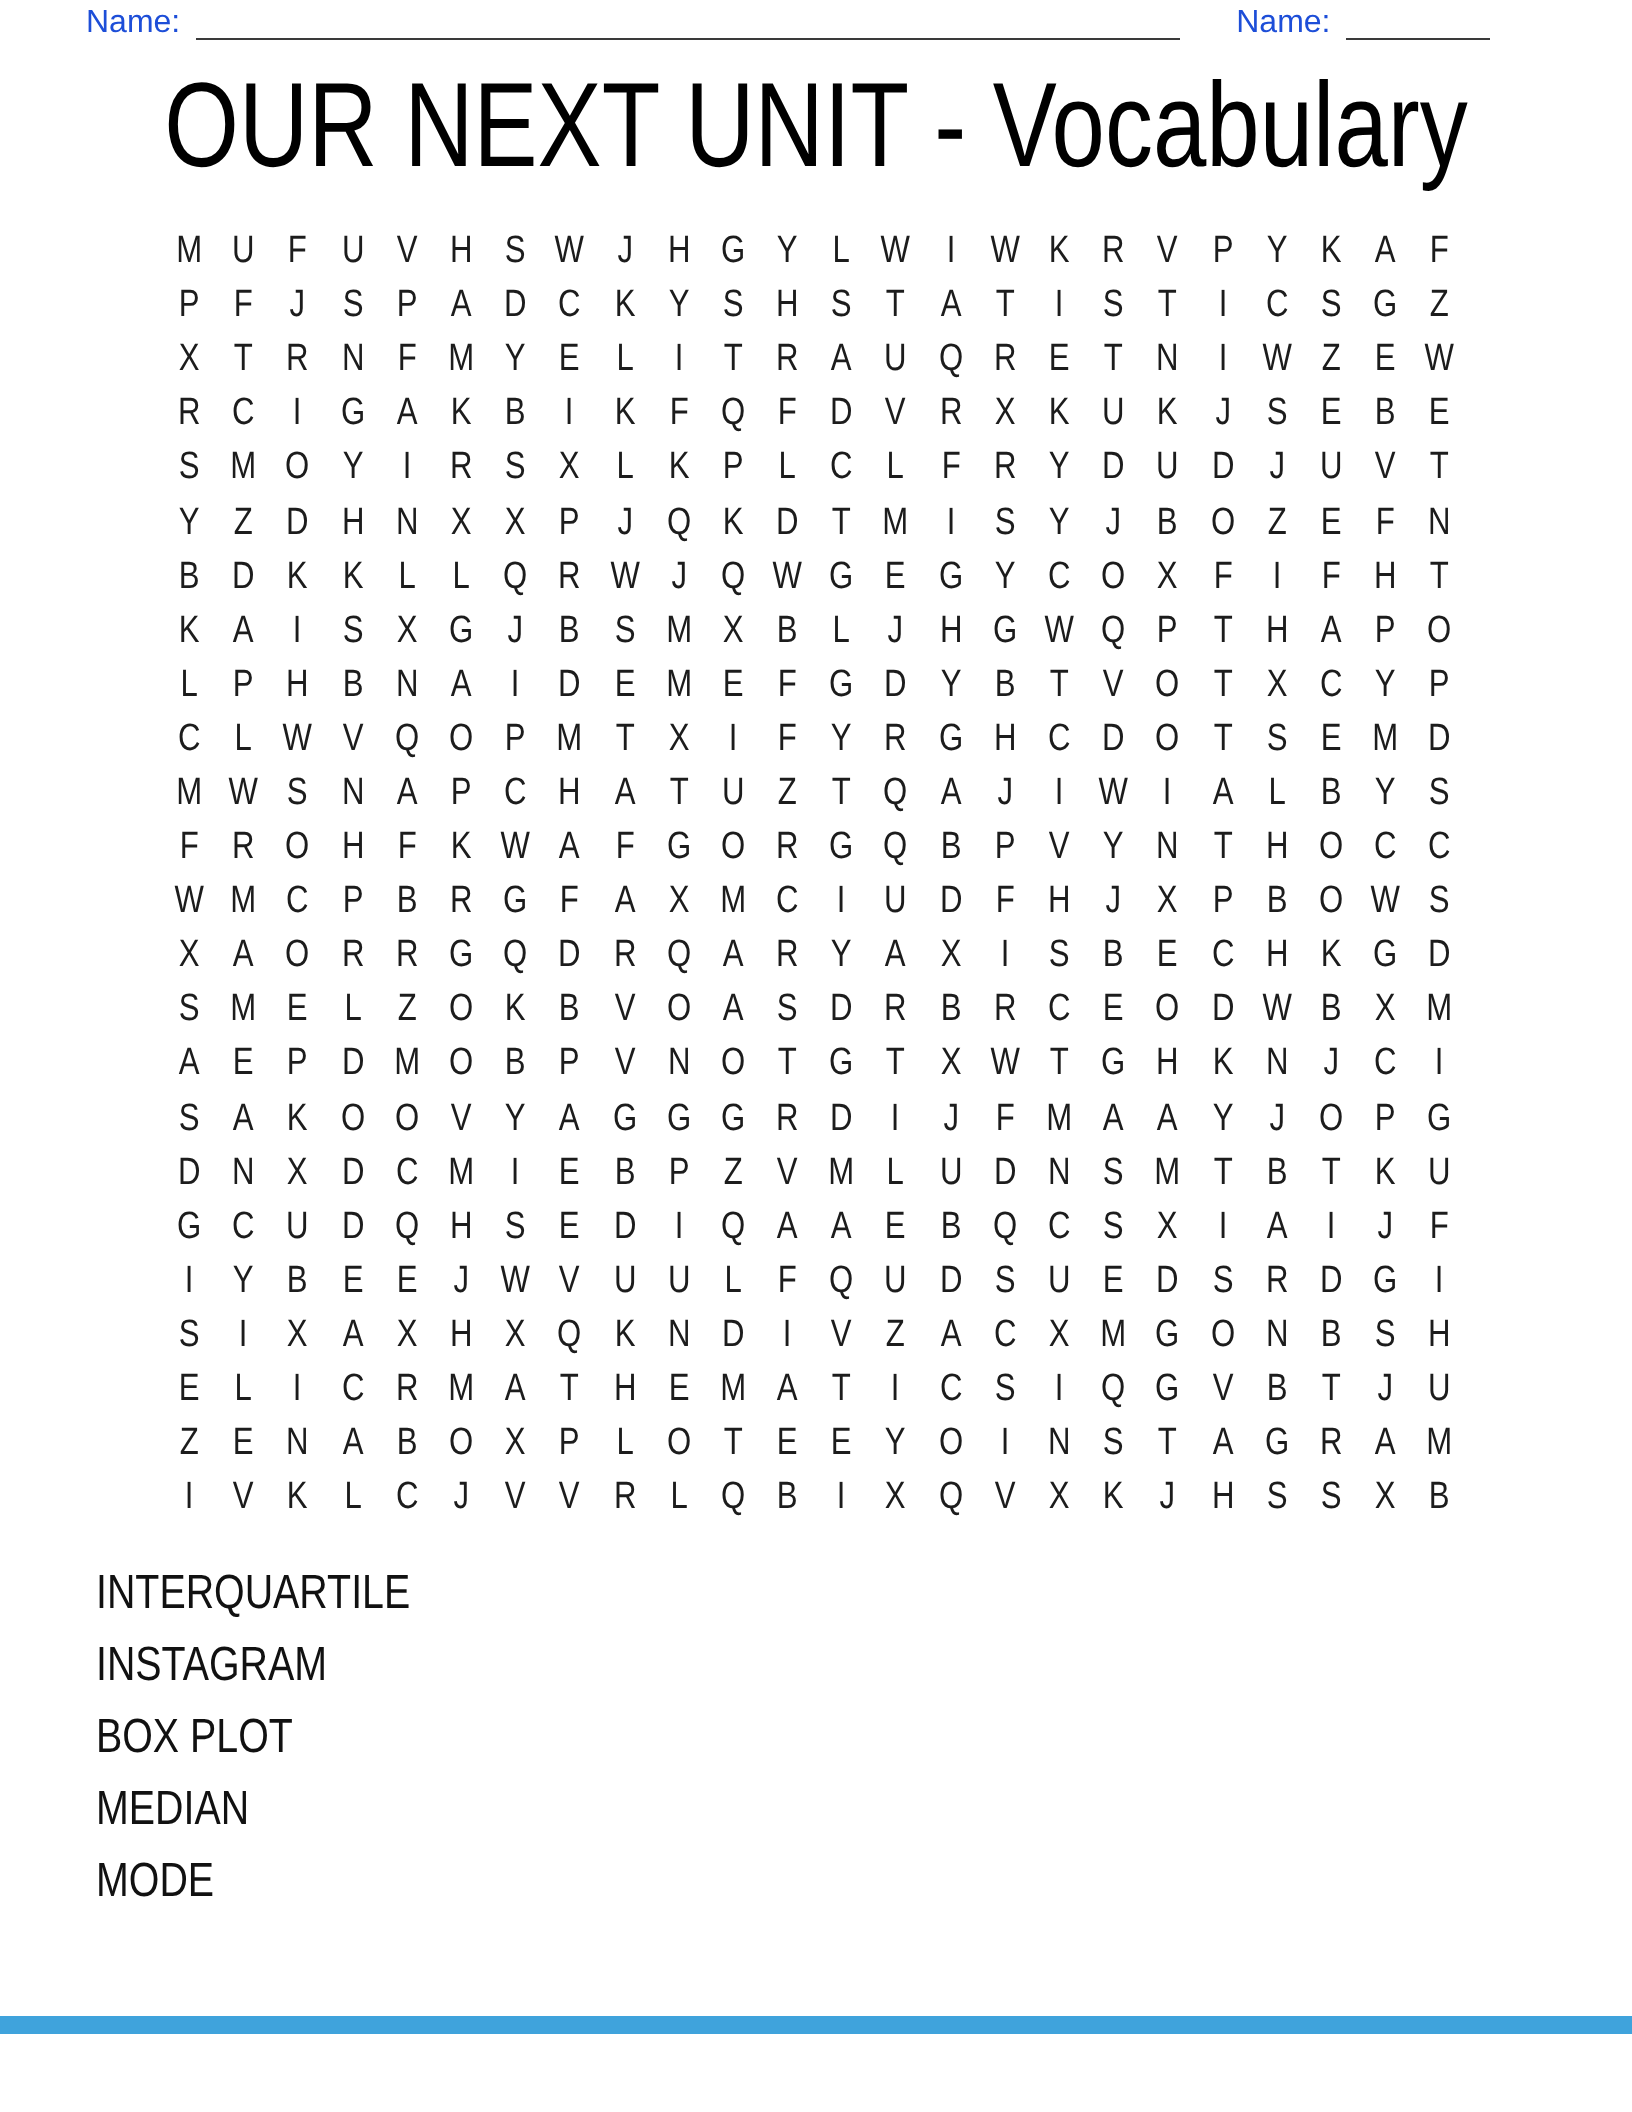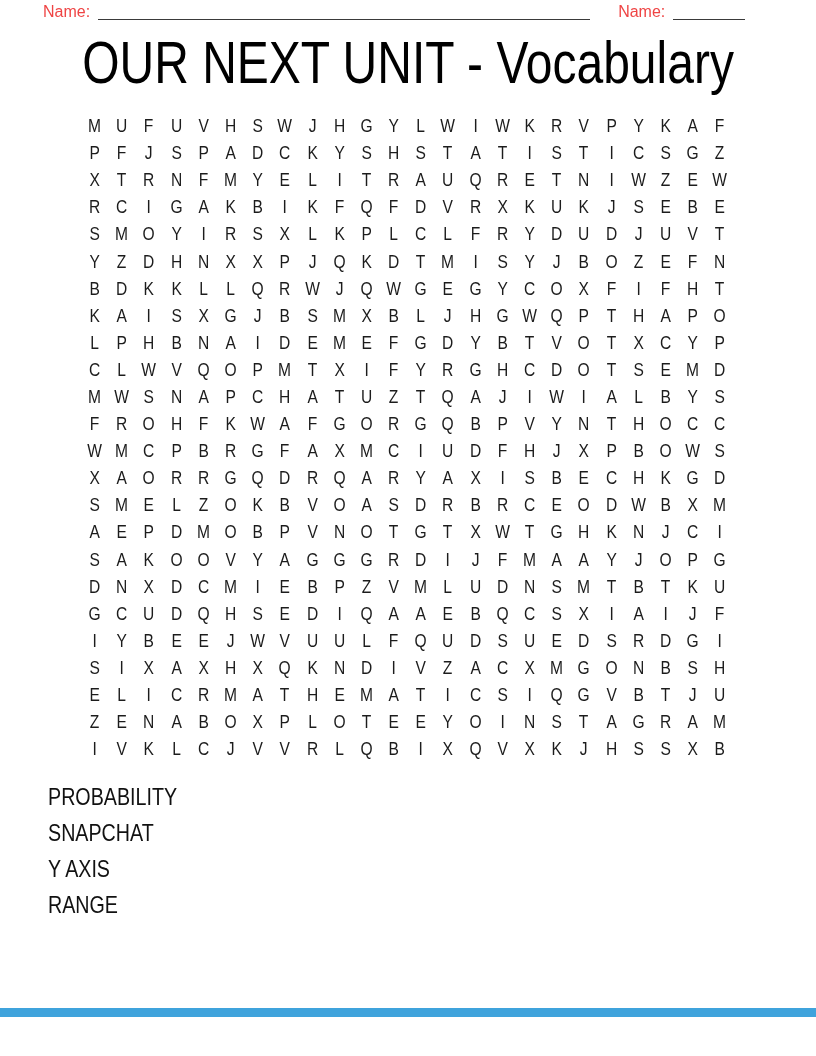--- a/index.html
+++ b/index.html
@@ -17,21 +17,21 @@
   .header {
     position: absolute;
     left: 43px;
     top: 3px;
     width: 697px;
     height: 18px;
     display: flex;
     align-items: flex-end;
     font-size: 16px;
     line-height: 1;
-    color: #ef4444;
+    color: #1d4ed8;
   }
   .hdr-label { flex: 0 0 auto; padding-bottom: 1px; }
   .name-line {
     flex: 0 0 auto;
     width: 492px;
     height: 1px;
     border-bottom: 1.6px solid #3a3a3a;
     margin: 0 0 1px 8px;
   }
   .date-gap { flex: 0 0 28px; }
@@ -700,22 +700,23 @@
       <span class="cell">J</span>
       <span class="cell">H</span>
       <span class="cell">S</span>
       <span class="cell">S</span>
       <span class="cell">X</span>
       <span class="cell">B</span>
     </div>
 
   <div class="word-list">
       <div class="word-col">
-        <div class="word">PROBABILITY</div>
-        <div class="word">SNAPCHAT</div>
-        <div class="word">Y AXIS</div>
-        <div class="word">RANGE</div>
+        <div class="word">INTERQUARTILE</div>
+        <div class="word">INSTAGRAM</div>
+        <div class="word">BOX PLOT</div>
+        <div class="word">MEDIAN</div>
+        <div class="word">MODE</div>
       </div>
     </div>
 
   <div class="accent-bar" style="background: rgb(63, 163, 220);"></div>
 
 </div>
 
 </body></html>

